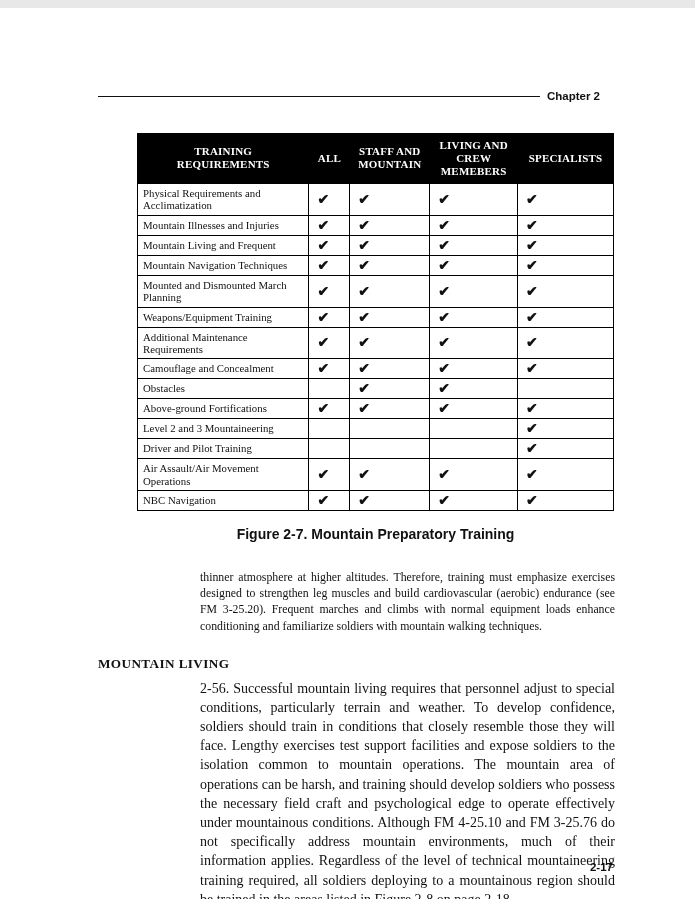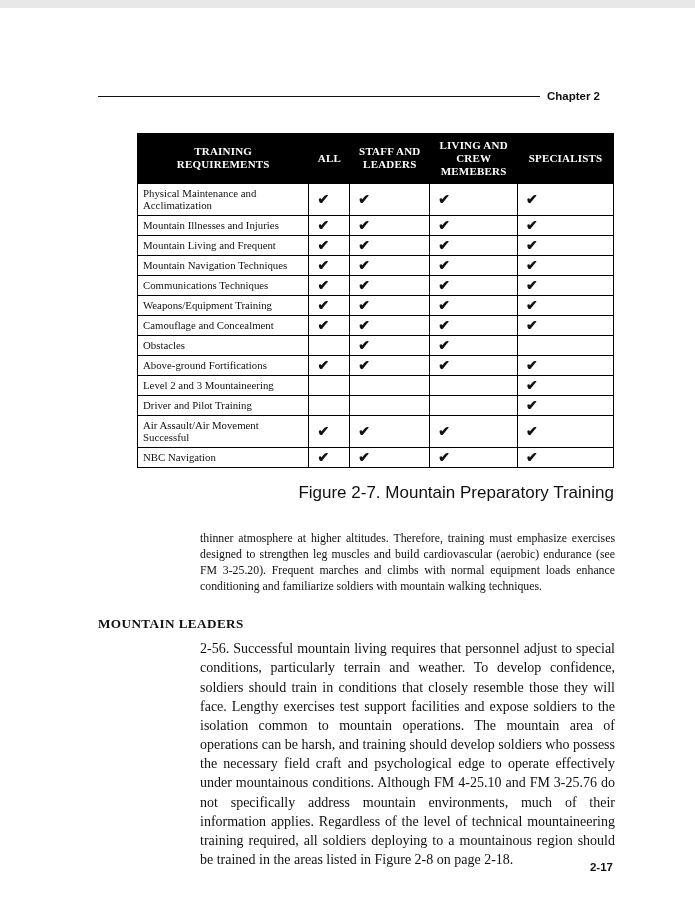--- a/index.html
+++ b/index.html
@@ -83,24 +83,24 @@
   table.training tr { height: 20px; }
   col.c-label { width: 172px; }
   col.c-all { width: 41px; }
   col.c-staff { width: 80px; }
   col.c-teams { width: 88px; }
   col.c-spec { width: 96px; }
   
   .figure-caption {
     margin-top: 15px;
     width: 477px;
-    text-align: right;
+    text-align: center;
     font-family: "Liberation Sans", sans-serif;
-    font-weight: normal;
-    font-size: 17px;
+    font-weight: bold;
+    font-size: 14px;
   }
   
   .body-block {
     margin-top: 27px;
     margin-left: 102px;
     width: 415px;
     font-size: 11.8px;
     line-height: 1.37;
     text-align: justify;
   }
@@ -148,30 +148,30 @@
             <col class="c-staff">
             <col class="c-teams">
             <col class="c-spec">
         </colgroup>
         <thead>
           <tr>
             <th>TRAINING
 REQUIREMENTS</th>
             <th>ALL</th>
             <th>STAFF AND
-LEADERS</th>
+MOUNTAIN</th>
             <th>LIVING AND
 CREW
 MEMEBERS</th>
             <th>SPECIALISTS</th>
           </tr>
         </thead>
         <tbody>
             <tr>
-              <td class="label-cell">Physical Maintenance and Acclimatization</td>
+              <td class="label-cell">Physical Requirements and Acclimatization</td>
               <td class="check-cell">✔</td>
               <td class="check-cell">✔</td>
               <td class="check-cell">✔</td>
               <td class="check-cell">✔</td>
             </tr>
             <tr>
               <td class="label-cell">Mountain Illnesses and Injuries</td>
               <td class="check-cell">✔</td>
               <td class="check-cell">✔</td>
               <td class="check-cell">✔</td>
@@ -185,34 +185,41 @@
               <td class="check-cell">✔</td>
             </tr>
             <tr>
               <td class="label-cell">Mountain Navigation Techniques</td>
               <td class="check-cell">✔</td>
               <td class="check-cell">✔</td>
               <td class="check-cell">✔</td>
               <td class="check-cell">✔</td>
             </tr>
             <tr>
-              <td class="label-cell">Communications Techniques</td>
+              <td class="label-cell">Mounted and Dismounted March Planning</td>
               <td class="check-cell">✔</td>
               <td class="check-cell">✔</td>
               <td class="check-cell">✔</td>
               <td class="check-cell">✔</td>
             </tr>
             <tr>
               <td class="label-cell">Weapons/Equipment Training</td>
               <td class="check-cell">✔</td>
               <td class="check-cell">✔</td>
               <td class="check-cell">✔</td>
               <td class="check-cell">✔</td>
             </tr>
             <tr>
+              <td class="label-cell">Additional Maintenance Requirements</td>
+              <td class="check-cell">✔</td>
+              <td class="check-cell">✔</td>
+              <td class="check-cell">✔</td>
+              <td class="check-cell">✔</td>
+            </tr>
+            <tr>
               <td class="label-cell">Camouflage and Concealment</td>
               <td class="check-cell">✔</td>
               <td class="check-cell">✔</td>
               <td class="check-cell">✔</td>
               <td class="check-cell">✔</td>
             </tr>
             <tr>
               <td class="label-cell">Obstacles</td>
               <td class="check-cell"></td>
               <td class="check-cell">✔</td>
@@ -234,41 +241,41 @@
               <td class="check-cell">✔</td>
             </tr>
             <tr>
               <td class="label-cell">Driver and Pilot Training</td>
               <td class="check-cell"></td>
               <td class="check-cell"></td>
               <td class="check-cell"></td>
               <td class="check-cell">✔</td>
             </tr>
             <tr>
-              <td class="label-cell">Air Assault/Air Movement Successful</td>
+              <td class="label-cell">Air Assault/Air Movement Operations</td>
               <td class="check-cell">✔</td>
               <td class="check-cell">✔</td>
               <td class="check-cell">✔</td>
               <td class="check-cell">✔</td>
             </tr>
             <tr>
               <td class="label-cell">NBC Navigation</td>
               <td class="check-cell">✔</td>
               <td class="check-cell">✔</td>
               <td class="check-cell">✔</td>
               <td class="check-cell">✔</td>
             </tr>
           </tbody>
       </table>
 
       <div class="figure-caption">Figure 2-7. Mountain Preparatory Training</div>
     </div>
 
     <div class="body-block">thinner atmosphere at higher altitudes. Therefore, training must emphasize exercises designed to strengthen leg muscles and build cardiovascular (aerobic) endurance (see FM 3-25.20). Frequent marches and climbs with normal equipment loads enhance conditioning and familiarize soldiers with mountain walking techniques.</div>
 
-    <div class="section-heading">MOUNTAIN LEADERS</div>
+    <div class="section-heading">MOUNTAIN LIVING</div>
 
     <div class="body-block-2">2-56. Successful mountain living requires that personnel adjust to special conditions, particularly terrain and weather. To develop confidence, soldiers should train in conditions that closely resemble those they will face. Lengthy exercises test support facilities and expose soldiers to the isolation common to mountain operations. The mountain area of operations can be harsh, and training should develop soldiers who possess the necessary field craft and psychological edge to operate effectively under mountainous conditions. Although FM 4-25.10 and FM 3-25.76 do not specifically address mountain environments, much of their information applies. Regardless of the level of technical mountaineering training required, all soldiers deploying to a mountainous region should be trained in the areas listed in Figure 2-8 on page 2-18.</div>
 
   </div>
 
   <div class="page-number">2-17</div>
 </div>
 
 </body></html>

